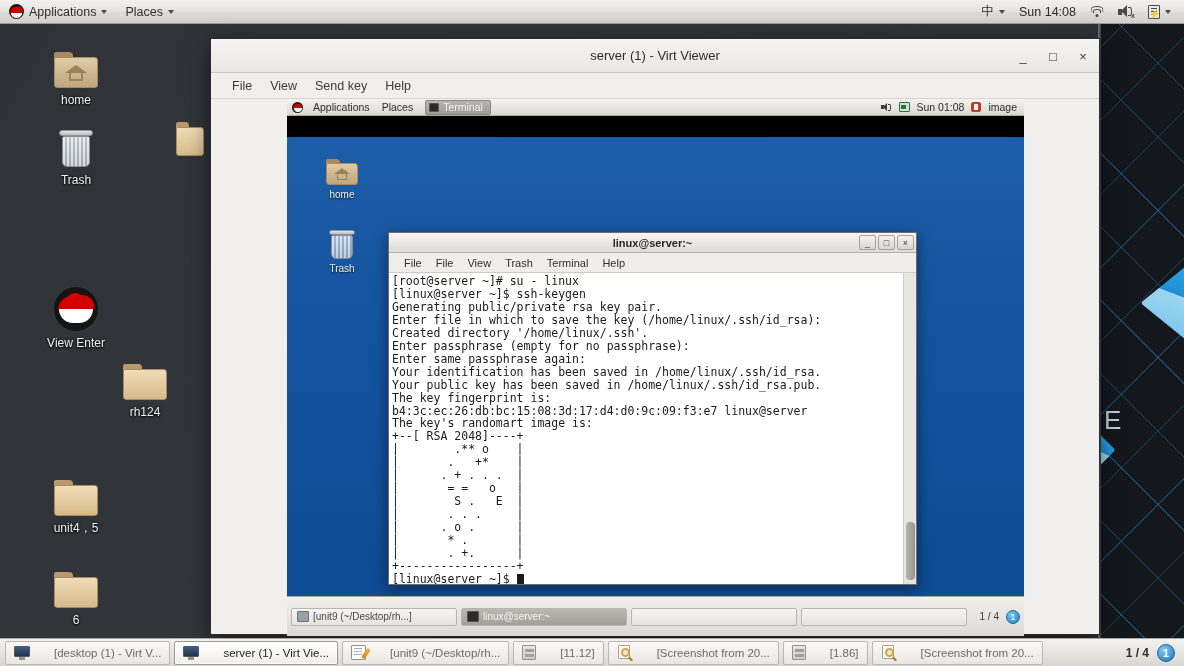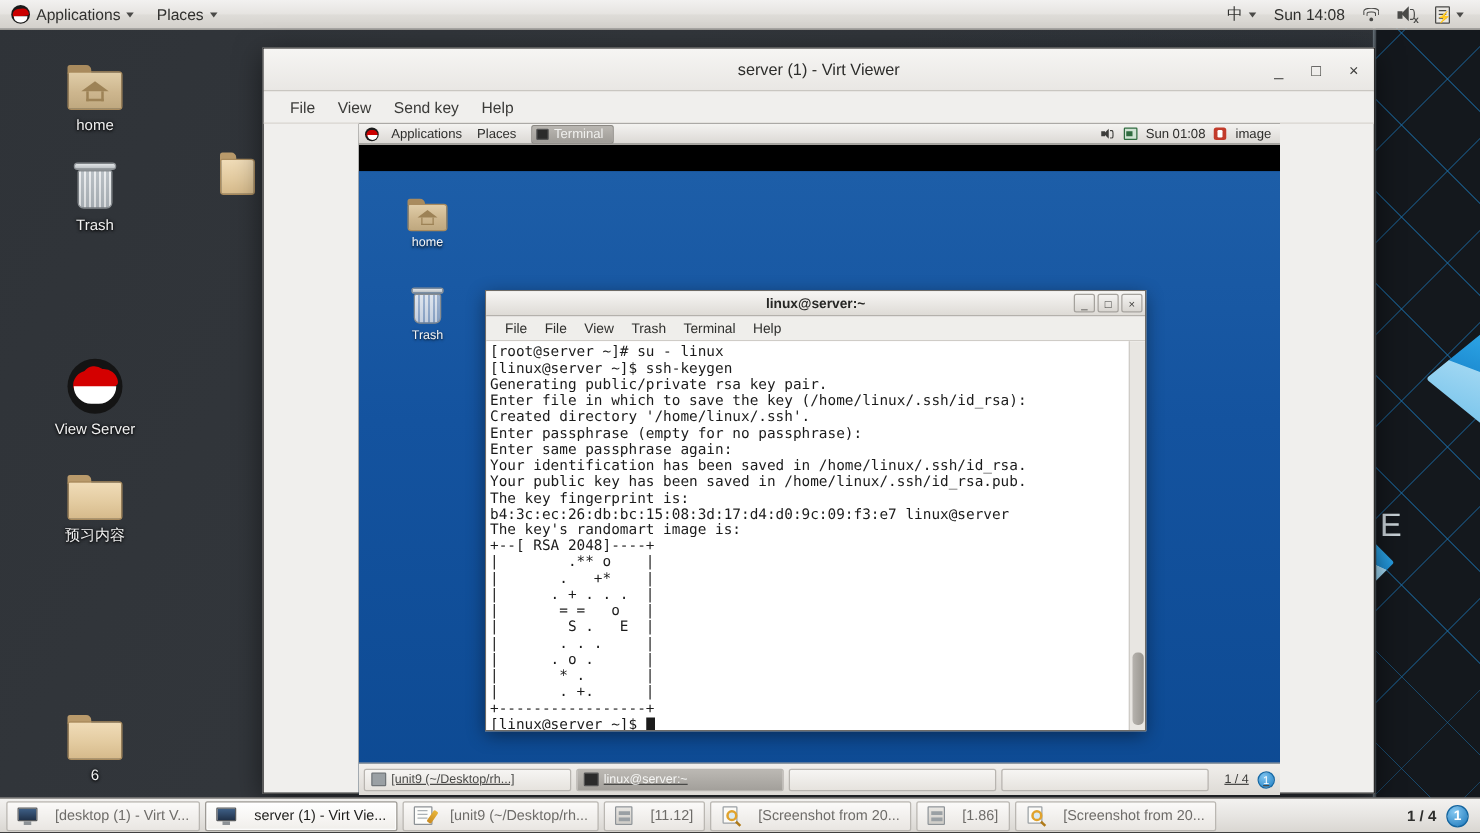--- a/index.html
+++ b/index.html
@@ -336,25 +336,25 @@
   #term-scroll {
     width:13px; background:#e8e6e2; border-left:1px solid #cfccc7; position:relative;
   }
   #term-scroll .thumb {
     position:absolute; left:2px; width:9px; bottom:4px; height:58px;
     background:linear-gradient(to right,#b6b3ae,#98958f); border-radius:4px;
   }
 
   
   #vm-bottom {
-    position:absolute; left:0; bottom:0; width:737px; height:26px;
+    position:absolute; left:0; bottom:0; width:737px; height:40px;
     background:linear-gradient(to bottom,#f1efec,#dddad5);
     border-top:1px solid #a9a6a1; overflow:hidden;
     display:flex; align-items:center; gap:4px; padding:0 4px;
-    font-size:10px; color:#4a4a48;text-decoration:underline;
+    font-size:10px; color:#4a4a48;
   }
   #vm-bottom .tsk {
     height:18px; min-width:166px; display:flex; align-items:center; gap:4px;
     border:1px solid #b8b5b0; border-radius:2px; padding:0 5px;
     background:linear-gradient(to bottom,#f6f5f3,#e6e3de);
     white-space:nowrap; overflow:hidden;
   }
   #vm-bottom .tsk.active { background:linear-gradient(to bottom,#bbb8b3,#a3a09b); color:#f5f5f3;}
   #vm-bottom .sp { flex:1; }
   #vm-bottom .pager { font-size:10px; color:#3b3b39; padding-right:3px; }
@@ -367,21 +367,21 @@
   .mini-ico { width:12px;height:11px;background:#9aa0a4;border:1px solid #6f7478;border-radius:1px;flex:none;}
 
   
   #host-taskbar {
     position:absolute; left:0; bottom:0; width:1184px; height:28px;
     background:linear-gradient(to bottom,#f3f2f0 0%,#e7e5e2 50%,#d9d6d1 100%);
     border-top:1px solid #a9a6a1;
     display:flex; align-items:center; gap:0; padding:0 3px;
   }
   .tb-task {
-    height:24px; display:flex; align-items:center; gap:14px;
+    height:24px; display:flex; align-items:center; gap:24px;
     padding:0 8px; margin:0 2px;
     border:1px solid #bab7b2; border-radius:2px;
     background:linear-gradient(to bottom,#fbfaf9,#e9e6e2);
     font-size:11.5px; color:#6e6c69; white-space:nowrap;
     max-width:174px; overflow:hidden;
   }
   .tb-task.active {
     background:linear-gradient(to bottom,#ffffff,#f0eeea);
     color:#1d1d1b; border-color:#9d9a95;
     box-shadow: inset 0 0 0 1px rgba(255,255,255,.8);
@@ -502,34 +502,43 @@
 
 
   <div class="dicon" style="left:26px;top:283px">
     <div class="glyphbox">
       <div class="rhbig">
           <div class="hat2"></div>
           <div class="hat"></div>
           <div class="brim"></div>
         </div>
     </div>
-    <div class="lbl">View Server</div>
-  </div>
-
-  <div class="dicon" style="left:26px;top:368px">
+    <div class="lbl">View Enter</div>
+  </div>
+
+
+  <div class="dicon" style="left:95px;top:352px">
     <div class="glyphbox">
       <div class="folder">
           <div class="tab"></div>
           <div class="body"></div>
         </div>
     </div>
-    <div class="lbl">预习内容</div>
-  </div>
-
-
+    <div class="lbl">rh124</div>
+  </div>
+
+  <div class="dicon" style="left:26px;top:468px">
+    <div class="glyphbox">
+      <div class="folder">
+          <div class="tab"></div>
+          <div class="body"></div>
+        </div>
+    </div>
+    <div class="lbl">unit4，5</div>
+  </div>
 
 
   <div class="dicon" style="left:26px;top:560px">
     <div class="glyphbox">
       <div class="folder">
           <div class="tab"></div>
           <div class="body"></div>
         </div>
     </div>
     <div class="lbl">6</div>

